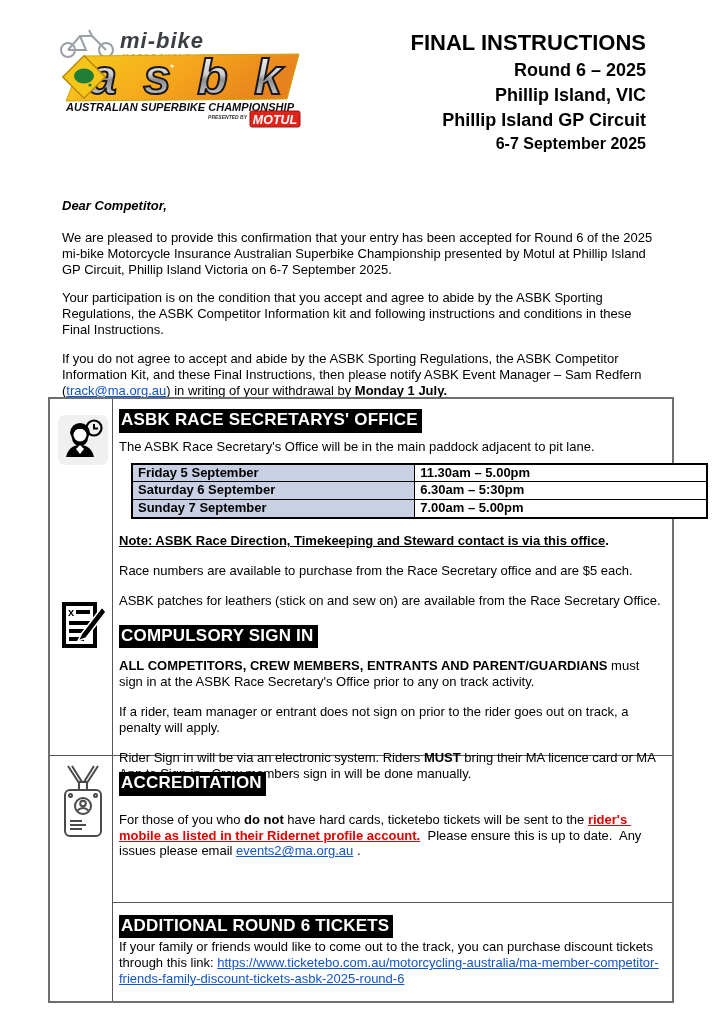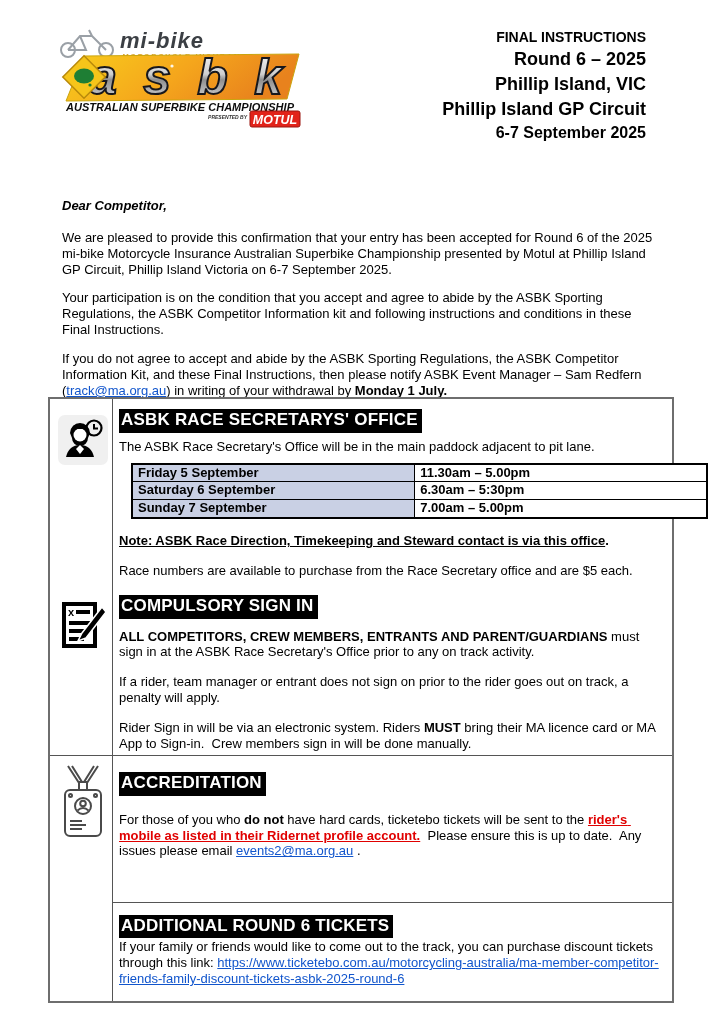--- a/index.html
+++ b/index.html
@@ -3,21 +3,21 @@
 <meta charset="utf-8">
 <style>
   html,body{margin:0;padding:0;background:#fff;}
   .page{
     position:relative;width:724px;height:1024px;background:#ffffff;
     font-family:"Liberation Sans",sans-serif;color:#000;overflow:hidden;
   }
   
   .logo-area{position:absolute;left:52px;top:26px;width:252px;height:104px;}
   .title-block{position:absolute;right:78px;top:28px;text-align:right;line-height:1.38;}
-  .title-main{font-size:14px;font-weight:bold;}
+  .title-main{font-size:22px;font-weight:bold;}
   .title-line{font-size:18px;font-weight:bold;}
   .title-dates{font-size:16px;font-weight:bold;}
   
   .intro{position:absolute;left:62px;top:198px;width:600px;font-size:13px;line-height:1.22;}
   .intro p{margin:0 0 13px 0;white-space:pre-wrap;}
   .salutation{font-weight:bold;font-style:italic;margin-bottom:16px !important;}
   a.link, .link{color:#1155cc;text-decoration:underline;cursor:pointer;}
   .b{font-weight:bold;}
   
   .main-box{
@@ -157,20 +157,21 @@
               <td class="time">6.30am  – 5:30pm</td>
             </tr>
             <tr>
               <td class="day">Sunday 7 September</td>
               <td class="time">7.00am – 5.00pm</td>
             </tr>
           </tbody>
         </table>
         <p><span class="note-line">Note: ASBK Race Direction, Timekeeping and Steward contact is via this office</span><span class="b">.</span></p>
         <p>Race numbers are available to purchase from the Race Secretary office and are $5 each.</p>
+        <p>ASBK patches for leathers (stick on and sew on) are available from the Race Secretary Office.</p>
         <div class="sec-header" style="margin-top:2px;margin-bottom:10px;">COMPULSORY SIGN IN</div>
         <p><span class="b">ALL COMPETITORS, CREW MEMBERS, ENTRANTS AND PARENT/GUARDIANS</span><span> must sign in at the ASBK Race Secretary's Office prior to any on track activity.</span></p>
         <p>If a rider, team manager or entrant does not sign on prior to the rider goes out on track, a penalty will apply.</p>
         <p><span>Rider Sign in will be via an electronic system. Riders </span><span class="b">MUST</span><span> bring their MA licence card or MA App to Sign-in.  Crew members sign in will be done manually.</span></p>
       </div>
     </div>
 
     <div class="box-row2">
       <div class="icon-col">
         <div class="icon3">

